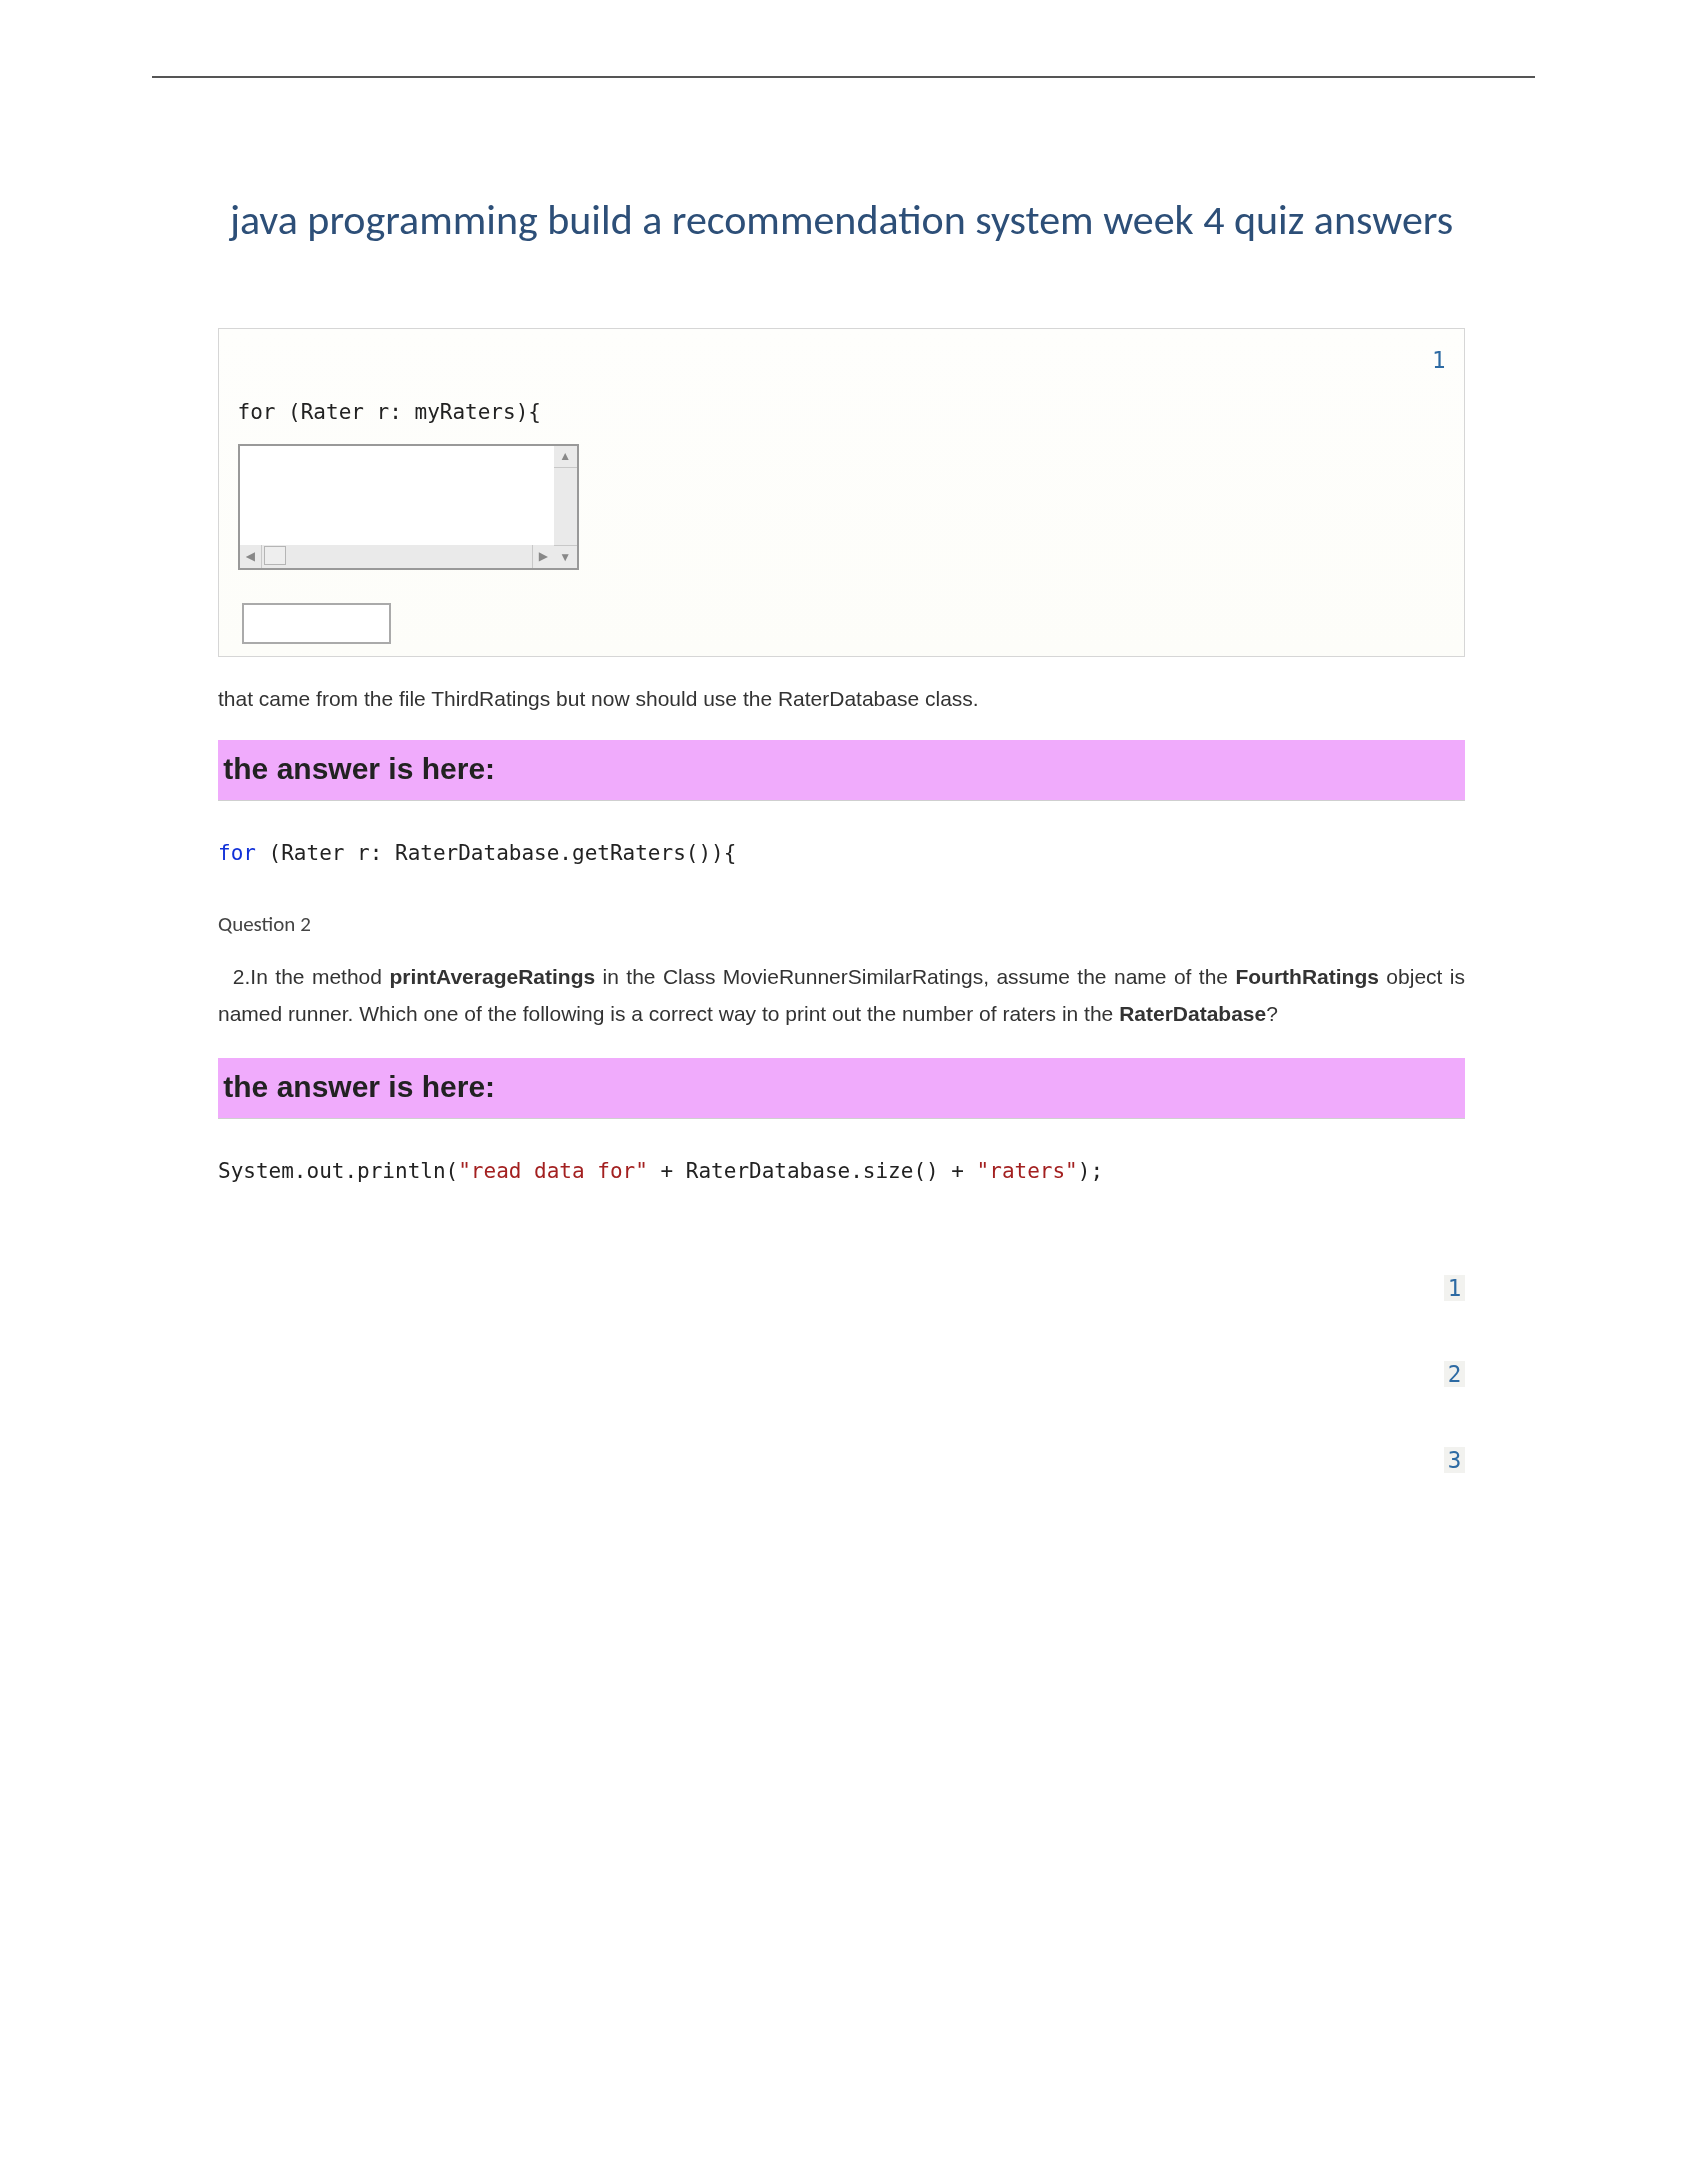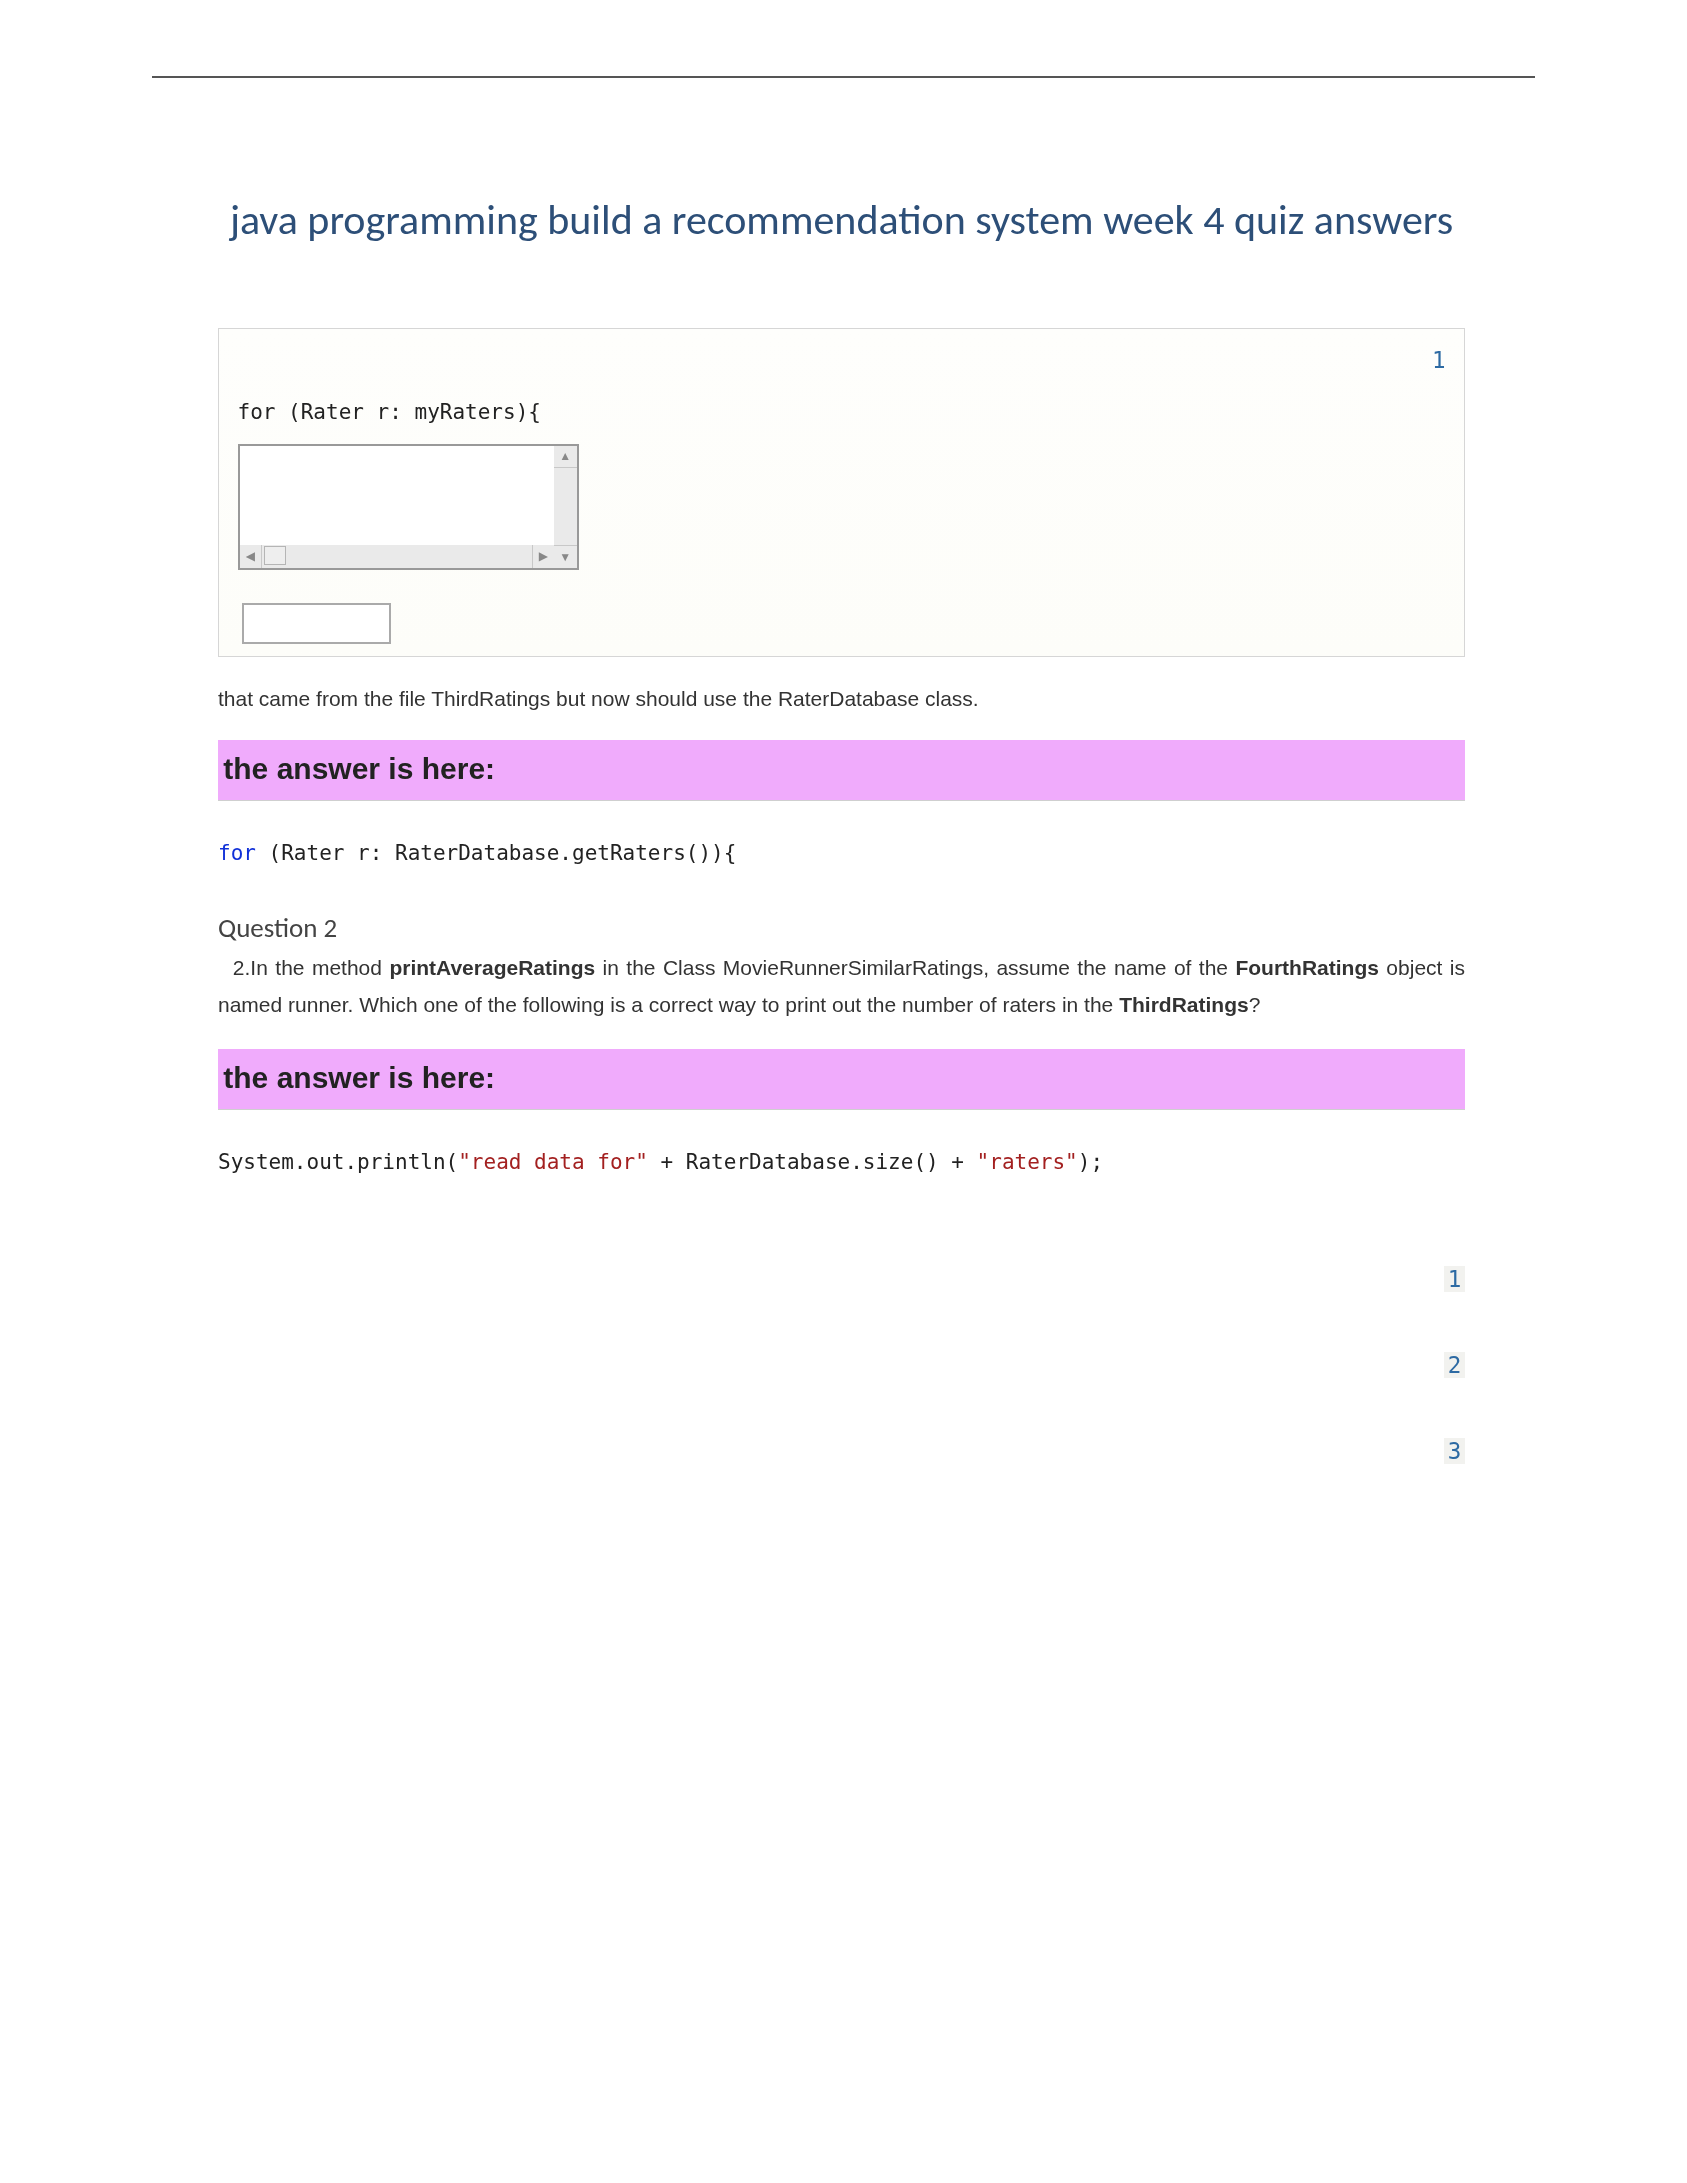--- a/index.html
+++ b/index.html
@@ -115,24 +115,24 @@
   .code-inline {
     font-family: "Consolas","Menlo",monospace;
     font-size: 21px;
     color: #222;
     margin: 40px 0 46px 0;
     white-space: pre;
   }
   .kw  { color: #1030d8; }
   .str { color: #a32020; }
   .question-head {
-    font-size: 27px;
+    font-size: 21px;
     color: #444;
     font-family: "Segoe UI", Calibri, Arial, sans-serif;
-    margin-bottom: 6px;
+    margin-bottom: 22px;
   }
   .justify {
     text-align: justify;
     color: #333;
     font-size: 21px;
     line-height: 1.75;
     margin-bottom: 2.6px;
   }
   .justify b { font-weight: bold; }
   .rhs-numbers {
@@ -179,21 +179,21 @@
   <div class="q-text">that came from the file ThirdRatings but now should use the RaterDatabase class.</div>
 
   <div class="answer-bar">
     <h2>the answer is here:</h2>
   </div>
 
   <div class="code-inline"><span class="kw">for</span><span> (Rater r: RaterDatabase.getRaters()){</span></div>
 
   <div class="question-head">Question 2</div>
   <div class="justify">
-    &nbsp;&nbsp;<span>2.</span><span>In the method </span><b>printAverageRatings</b><span> in the Class MovieRunnerSimilarRatings, assume the name of the </span><b>FourthRatings</b><span> object is named runner. Which one of the following is a correct way to print out the number of raters in the </span><b>ThirdRatings</b><span>?</span>
+    &nbsp;&nbsp;<span>2.</span><span>In the method </span><b>printAverageRatings</b><span> in the Class MovieRunnerSimilarRatings, assume the name of the </span><b>FourthRatings</b><span> object is named runner. Which one of the following is a correct way to print out the number of raters in the </span><b>RaterDatabase</b><span>?</span>
   </div>
 
   <div class="answer-bar">
     <h2>the answer is here:</h2>
   </div>
 
   <div class="code-inline"><span>System.out.println(</span><span class="str">"read data for"</span><span> + RaterDatabase.size() + </span><span class="str">"raters"</span><span>);</span></div>
 
 
   <div style="position:relative;height:291px;">

